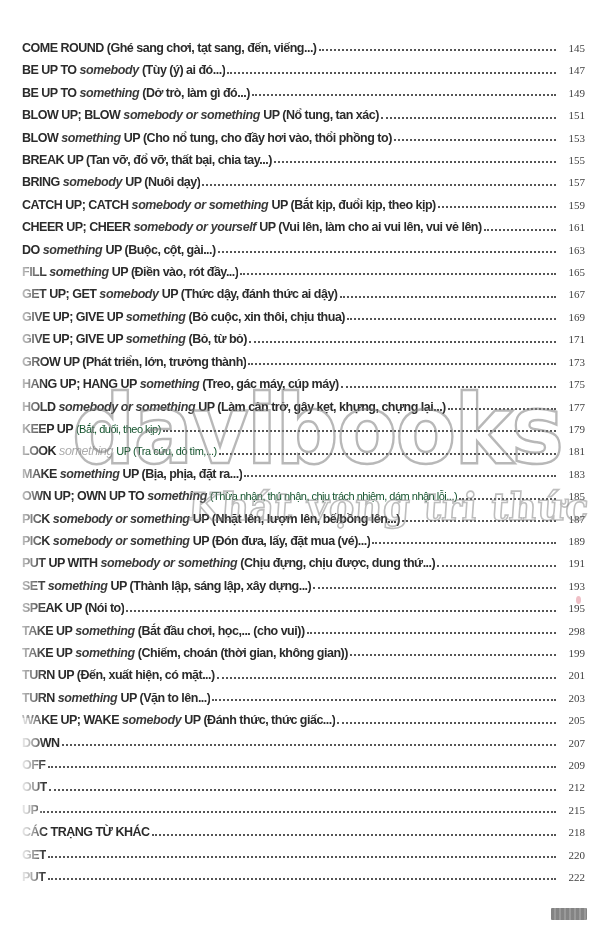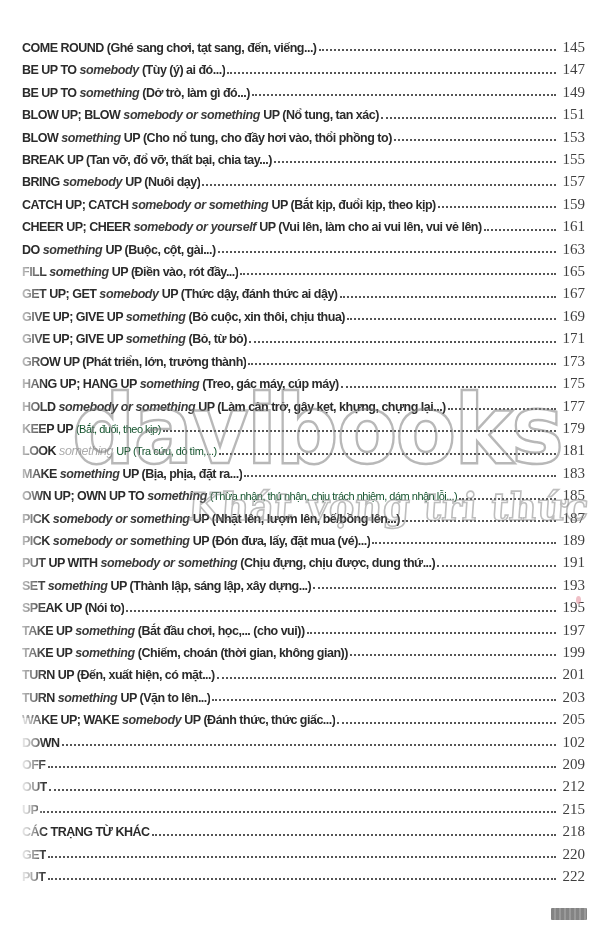--- a/index.html
+++ b/index.html
@@ -11,21 +11,21 @@
   .toc{position:absolute;top:36px;left:22px;right:15px;}
   .row{display:flex;align-items:baseline;height:22.42px;line-height:22.42px;
        overflow:hidden;white-space:nowrap;justify-content:center;}
   .segs{white-space:nowrap;flex:0 1 auto;overflow:hidden;}
   .sg-b{font-weight:bold;font-size:12.5px;letter-spacing:-0.5px;color:var(--txt,#2b2b2b);}
   .sg-i{font-style:italic;font-weight:700;font-size:12.5px;letter-spacing:-0.4px;color:#3a3a3a;}
   .sg-bf{font-weight:normal;font-size:11px;letter-spacing:-0.5px;color:#14532d;}
   .sg-if{font-style:italic;font-weight:400;font-size:12.5px;letter-spacing:-0.4px;color:#ababab;}
   .leader{flex:1 1 auto;min-width:6px;align-self:flex-end;
           border-bottom:2px dotted var(--dots,#555);margin:0 3px 7px 2px;}
-  .pg{font-family:"Liberation Serif",serif;font-size:15px;color:var(--pgc,#3f3f3f);
+  .pg{font-family:"Liberation Serif",serif;font-size:11px;color:var(--pgc,#3f3f3f);
       min-width:26px;text-align:right;flex:0 0 auto;}
 
   
   .watermark{position:absolute;color:transparent;pointer-events:none;z-index:5;
              font-weight:bold;line-height:1;white-space:nowrap;}
   .wm1{left:72px;top:382px;font-family:"DejaVu Sans",sans-serif;font-size:96px;
        letter-spacing:-2px;-webkit-text-stroke:2.5px rgba(125,125,125,.55);
        text-stroke:2.5px rgba(125,125,125,.55);transform:scaleX(.92);transform-origin:left center;}
   .wm2{left:188px;top:488px;font-family:"DejaVu Serif",serif;font-size:38px;
        letter-spacing:.5px;-webkit-text-stroke:1.6px rgba(125,125,125,.5);
@@ -175,21 +175,21 @@
         <span class="pg">193</span>
       </div>
       <div class="row">
         <span class="segs"><span class="sg-b">SPEAK UP (Nói to)</span></span>
         <span class="leader"></span>
         <span class="pg">195</span>
       </div>
       <div class="row">
         <span class="segs"><span class="sg-b">TAKE UP </span><span class="sg-i">something </span><span class="sg-b">(Bắt đầu chơi, học,... (cho vui))</span></span>
         <span class="leader"></span>
-        <span class="pg">197</span>
+        <span class="pg">298</span>
       </div>
       <div class="row">
         <span class="segs"><span class="sg-b">TAKE UP </span><span class="sg-i">something </span><span class="sg-b">(Chiếm, choán (thời gian, không gian))</span></span>
         <span class="leader"></span>
         <span class="pg">199</span>
       </div>
       <div class="row">
         <span class="segs"><span class="sg-b">TURN UP (Đến, xuất hiện, có mặt...)</span></span>
         <span class="leader"></span>
         <span class="pg">201</span>
@@ -200,21 +200,21 @@
         <span class="pg">203</span>
       </div>
       <div class="row">
         <span class="segs"><span class="sg-b">WAKE UP; WAKE </span><span class="sg-i">somebody </span><span class="sg-b">UP (Đánh thức, thức giấc...)</span></span>
         <span class="leader"></span>
         <span class="pg">205</span>
       </div>
       <div class="row">
         <span class="segs"><span class="sg-b">DOWN</span></span>
         <span class="leader"></span>
-        <span class="pg">102</span>
+        <span class="pg">207</span>
       </div>
       <div class="row">
         <span class="segs"><span class="sg-b">OFF</span></span>
         <span class="leader"></span>
         <span class="pg">209</span>
       </div>
       <div class="row">
         <span class="segs"><span class="sg-b">OUT</span></span>
         <span class="leader"></span>
         <span class="pg">212</span>

